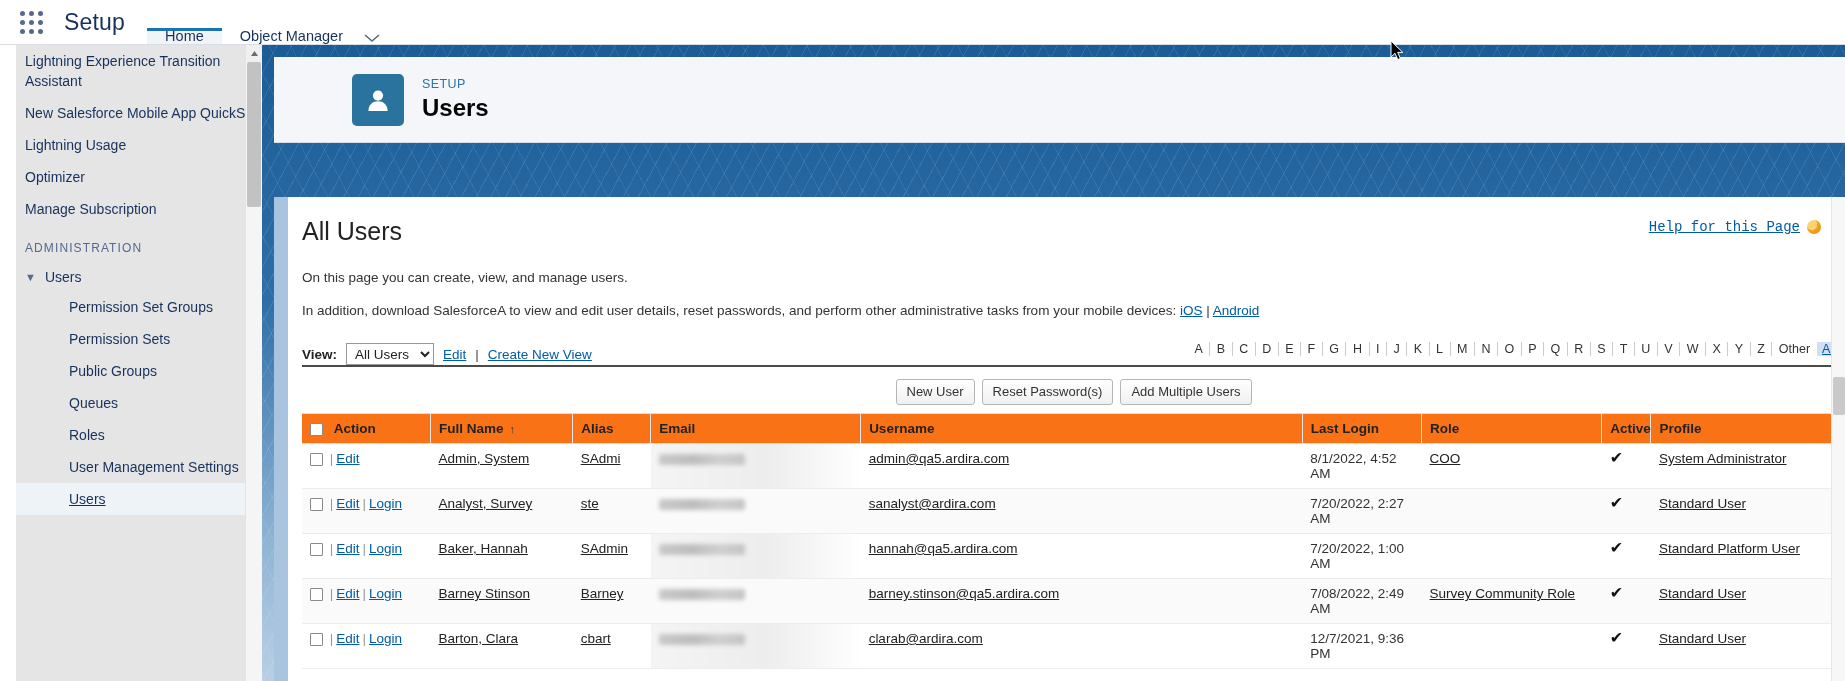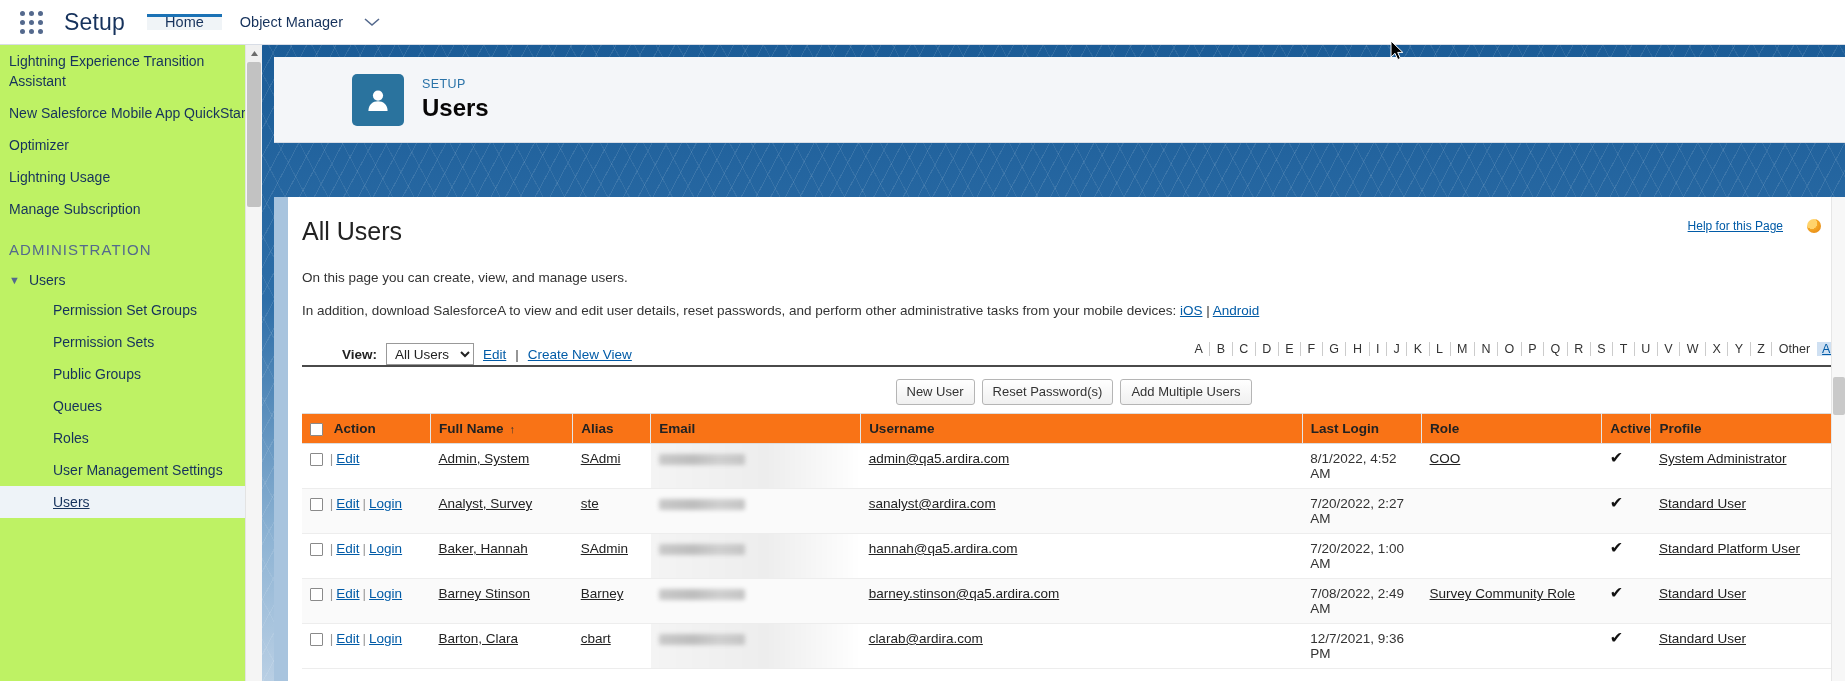--- a/index.html
+++ b/index.html
@@ -23,51 +23,51 @@
     width: 62px; display: flex; align-items: center; justify-content: center;
     cursor: pointer;
   }
   .waffle { display: grid; grid-template-columns: repeat(3, 5px); grid-gap: 4px; }
   .waffle i { width: 5px; height: 5px; background: #54698d; border-radius: 50%; display: block; }
   .setup-word {
     display: flex; align-items: center;
     font-size: 23px; color: #16325c; font-weight: 400;
     padding: 0 22px 0 2px; letter-spacing: .2px;
   }
-  .gh-tabs { display: flex; align-items: center; }
+  .gh-tabs { display: flex; align-items: flex-end; }
   .gh-tab {
     display: flex; align-items: center; padding: 0 18px;
     font-size: 14.5px; color: #16325c; cursor: pointer; position: relative;
   }
   .gh-tab.active { background: #f0f4f7; color: #16325c; }
   .gh-tab.active:before {
     content: ""; position: absolute; left: 0; right: 0; top: 0; height: 3px; background: #1b72b5;
   }
   .gh-caret {
     display: flex; align-items: center; padding: 0 14px 0 2px; cursor: pointer;
   }
   .gh-caret svg { display: block; }
 
   
   .left-nav {
-    position: absolute; top: 45px; left: 0;
+    position: absolute; top: 45px; left: 16px;
     width: 245px; height: 636px;
-    background: #bef264;
+    background: #e5e5e5;
     overflow: hidden;
     font-size: 14px;
   }
   .nav-link {
     display: block; padding: 6px 14px 6px 9px;
     color: #16325c; line-height: 20px; cursor: pointer;
     text-decoration: none; white-space: nowrap;
   }
   .nav-link.wrap { white-space: normal; }
   .nav-section-head {
     padding: 16px 10px 8px 9px; color: #54698d;
-    font-size: 15px; letter-spacing: 1.1px;
+    font-size: 12px; letter-spacing: 1.1px;
   }
   .nav-parent {
     display: flex; align-items: center; gap: 9px;
     padding: 6px 10px 6px 9px; color: #16325c; cursor: pointer;
   }
   .nav-parent .tw { color: #54698d; font-size: 11px; line-height: 1; }
   .nav-child {
     display: block; padding: 6px 10px 6px 53px;
     color: #16325c; cursor: pointer; line-height: 20px;
   }
@@ -136,37 +136,37 @@
     position: absolute; top: 0; left: 0; width: 14px; height: 484px;
     background: #a8c4de;
   }
   .card-inner { position: absolute; top: 0; left: 14px; right: 0; bottom: 0; padding: 18px 4px 0 14px; }
 
   .page-h1 {
     font-size: 25px; color: #222; font-weight: 400; line-height: 32px;
   }
   .help-link {
     position: absolute; top: 22px; right: 24px;
-    font-size: 12px; color: #015ba7; text-decoration: underline; cursor: pointer;
-    display: flex; align-items: center; gap: 24px;
+    font-size: 14px; color: #015ba7; text-decoration: underline; cursor: pointer;
+    display: flex; align-items: center; gap: 7px; font-family: Liberation Mono, monospace;
   }
   .help-dot {
     width: 14px; height: 14px; border-radius: 50%;
     background: radial-gradient(circle at 35% 32%, #ffd36b 0 40%, #f5a623 42%, #e08214 100%);
     display: inline-block;
   }
   .intro-p {
     font-size: 13.5px; color: #333; margin-top: 22px; line-height: 18px;
   }
   .intro-p2 { margin-top: 15px; }
   .intro-p a { color: #015ba7; text-decoration: underline; cursor: pointer; }
 
   .view-row {
     display: flex; align-items: center; gap: 9px;
-    margin-top: 23px; font-size: 13.5px; color: #333; margin-left: 40px;
+    margin-top: 23px; font-size: 13.5px; color: #333;
   }
   .view-label { font-weight: bold; color: #222; }
   select.view-select {
     font-family: "Liberation Sans", sans-serif;
     font-size: 13.5px; padding: 2px 4px; height: 22px;
     border: 1px solid #999; background: #fff; color: #222; width: 88px;
   }
   .view-row a { color: #015ba7; text-decoration: underline; cursor: pointer; }
   .view-sep { color: #444; }
 
@@ -294,24 +294,24 @@
 </div>
 
 <div class="left-nav">
   <a class="nav-link wrap">
     <span>Lightning Experience Transition Assistant</span>
   </a>
   <a class="nav-link">
     <span>New Salesforce Mobile App QuickStart</span>
   </a>
   <a class="nav-link">
+    <span>Lightning Usage</span>
+  </a>
+  <a class="nav-link">
     <span>Optimizer</span>
-  </a>
-  <a class="nav-link">
-    <span>Lightning Usage</span>
   </a>
   <a class="nav-link">
     <span>Manage Subscription</span>
   </a>
 
   <div class="nav-section-head">ADMINISTRATION</div>
 
   <div class="nav-parent">
     <span class="tw">▼</span>
     <span>Users</span>

